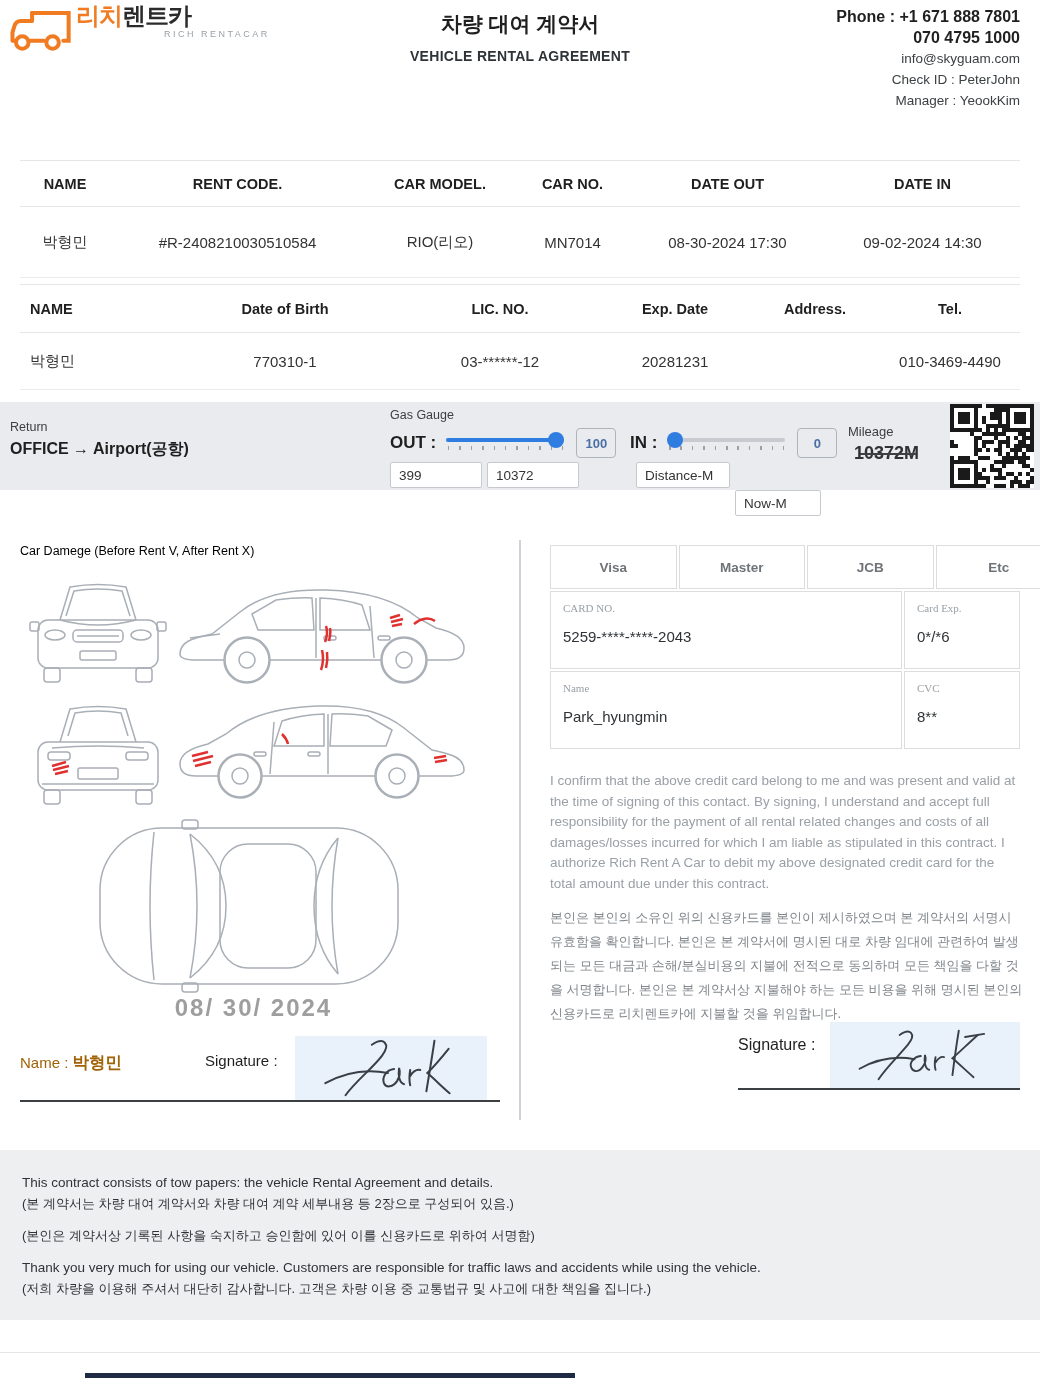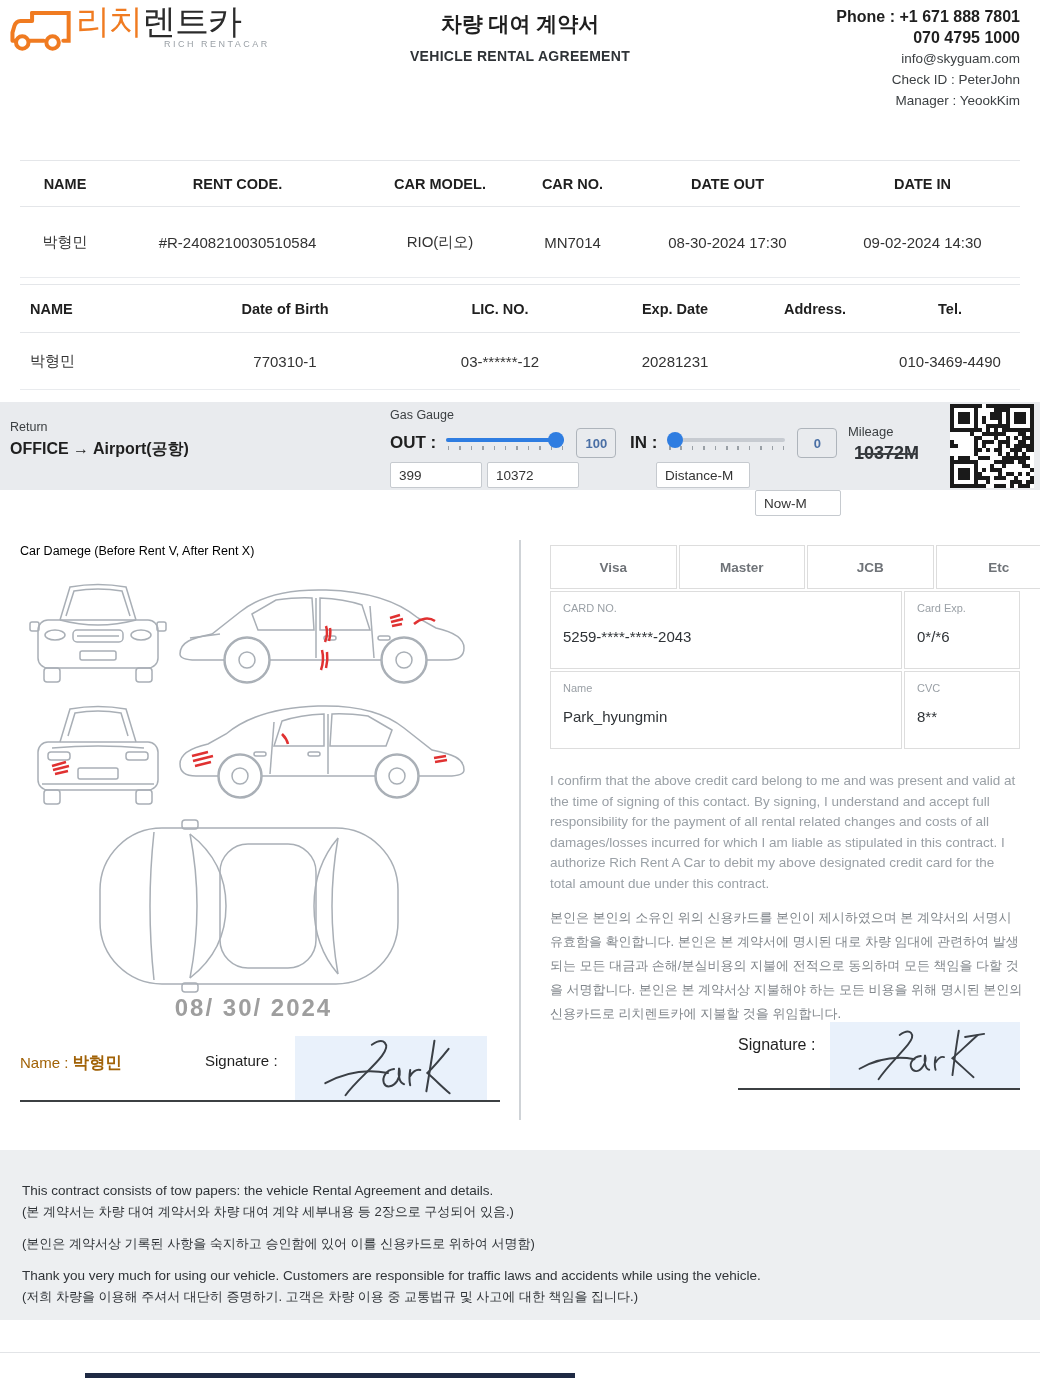--- a/index.html
+++ b/index.html
@@ -1,21 +1,21 @@
 <!DOCTYPE html>
 <html><head>
 <meta charset="utf-8">
 <style>
   html,body{margin:0;padding:0;background:#fff;}
   #page{position:relative;width:1040px;height:1378px;background:#fff;margin:0 auto;
         font-family:"Liberation Sans","DejaVu Sans",sans-serif;color:#222;overflow:hidden;}
   
   .logo{position:absolute;left:8px;top:4px;display:flex;align-items:flex-start;}
   .logo-text{margin-left:2px;line-height:1;}
-  .logo-kr{font-size:34px;font-weight:normal;letter-spacing:-1px;}
+  .logo-kr{font-size:24px;font-weight:bold;letter-spacing:-1px;}
   .logo-kr .orange{color:#f07b21;}
   .logo-kr .dark{color:#2b2b2b;}
   .logo-sub{font-size:9px;color:#9aa0a6;letter-spacing:2.5px;margin-top:2px;margin-left:88px;}
   .title-block{position:absolute;left:50%;top:10px;transform:translateX(-50%);text-align:center;white-space:nowrap;}
   .title-kr{font-size:21px;font-weight:bold;color:#1f1f1f;}
   .title-en{font-size:14px;font-weight:bold;color:#2f3337;margin-top:10px;letter-spacing:.3px;}
   .contact{position:absolute;right:20px;top:6px;text-align:right;line-height:21px;}
   .contact .b{font-size:16px;font-weight:bold;color:#1f1f1f;}
   .contact .s{font-size:13.5px;color:#3c4043;}
   
@@ -45,21 +45,21 @@
   .slider{position:relative;width:118px;height:24px;margin-right:12px;}
   .track{position:absolute;left:0;right:0;top:7px;height:4px;background:#c7cbd1;border-radius:2px;}
   .fill{position:absolute;left:0;top:7px;height:4px;background:#2f7de1;border-radius:2px;}
   .thumb{position:absolute;top:1px;width:16px;height:16px;border-radius:50%;background:#2f7de1;}
   .ticks{position:absolute;left:2px;right:0;top:15px;height:4px;
          background:repeating-linear-gradient(to right,#9aa0a6 0,#9aa0a6 1.5px,transparent 1.5px,transparent 11.4px);}
   .valbox{width:38px;height:28px;border:1px solid #aeb4bb;border-radius:4px;display:flex;align-items:center;justify-content:center;
           font-size:13px;font-weight:bold;color:#4a6fa5;}
   .gauge-inputs{position:absolute;top:60px;display:flex;gap:5px;}
   .gauge-inputs.out{left:390px;justify-content:flex-end;}
-  .gauge-inputs.in{left:656px;}
+  .gauge-inputs.in{left:636px;}
   .gauge-inputs input{width:74px;height:18px;border:1px solid #c6cacf;border-radius:2px;background:#fff;
           font-size:13.5px;color:#333;padding:3px 8px;font-family:inherit;}
   .mileage{position:absolute;left:848px;top:22px;}
   .mileage-label{font-size:13px;color:#3c4043;}
   .mileage-value{position:relative;font-size:18px;font-weight:bold;color:#2f3337;margin-top:4px;margin-left:6px;}
   .mileage-strike{position:absolute;left:6px;top:10px;width:56px;height:2px;background:#3c4043;}
   .qr{position:absolute;left:950px;top:2px;width:84px;height:84px;background:#fff;}
   
   .divider{position:absolute;left:519px;top:540px;width:2px;height:580px;background:#cfd3d7;}
   .damage-title{position:absolute;left:20px;top:544px;font-size:12.5px;color:#000000;}
@@ -77,30 +77,30 @@
   .sig-box{background:#e9f1fb;}
   .sig-box.left{position:absolute;left:295px;top:1036px;width:192px;height:64px;}
   .sig-line-left{position:absolute;left:20px;top:1100px;width:480px;height:2px;background:#3c4043;}
   
   .card-table{position:absolute;left:550px;top:545px;width:512px;}
   .card-types{display:grid;grid-template-columns:repeat(4,1fr);gap:2px;}
   .card-type{border:1px solid #ddd;height:42px;display:flex;align-items:center;justify-content:center;
              font-size:13.5px;font-weight:bold;color:#6f7378;}
   .card-row{display:grid;grid-template-columns:352px 116px;gap:2px;margin-top:2px;}
   .card-cell{border:1px solid #ddd;height:78px;padding:10px 12px;box-sizing:border-box;}
-  .card-cell .lbl{font-size:11px;color:#9aa0a6;}
+  .card-cell .lbl{font-size:11px;color:#9aa0a6;font-family:Liberation Serif, serif;}
   .card-cell .val{font-size:15px;color:#2f3337;margin-top:14px;}
   .confirm-en{position:absolute;left:550px;top:771px;width:472px;font-size:13.5px;color:#9aa0a6;line-height:20.5px;}
   .confirm-kr{position:absolute;left:550px;top:906px;width:474px;font-size:13px;color:#80868b;line-height:24px;}
   .sig-label-right{position:absolute;left:738px;top:1036px;font-size:16px;color:#1f1f1f;}
   .sig-box.right{position:absolute;left:830px;top:1022px;width:190px;height:66px;}
   .sig-line-right{position:absolute;left:738px;top:1088px;width:282px;height:2px;background:#3c4043;}
   
   .footer{position:absolute;left:0;top:1150px;width:1040px;height:170px;background:#edeff1;box-sizing:border-box;padding:22px 22px 0;}
-  .fgroup{margin-bottom:11px;margin-top:8px;}
+  .fgroup{margin-bottom:11px;}
   .fline-en{font-size:13.5px;color:#2f3337;line-height:21px;}
   .fline-kr{font-size:13px;color:#2f3337;line-height:21px;}
   .footer-divider{position:absolute;left:0;top:1352px;width:1040px;height:1px;background:#e2e4e7;}
   .thanks{position:absolute;left:0;top:1362px;width:1040px;text-align:center;font-size:10.5px;color:#3c4043;letter-spacing:.2px;}
   .bottom-bar{position:absolute;left:85px;top:1373px;width:490px;height:5px;background:#1f2a44;}
   svg{display:block;}
 </style>
 </head>
 <body>
 
@@ -632,20 +632,20 @@
   <div class="footer">
     <div class="fgroup">
       <div class="fline-en">This contract consists of tow papers: the vehicle Rental Agreement and details.</div>
       <div class="fline-kr">(본 계약서는 차량 대여 계약서와 차량 대여 계약 세부내용 등 2장으로 구성되어 있음.)</div>
     </div>
     <div class="fgroup">
       <div class="fline-kr">(본인은 계약서상 기록된 사항을 숙지하고 승인함에 있어 이를 신용카드로 위하여 서명함)</div>
     </div>
     <div class="fgroup">
       <div class="fline-en">Thank you very much for using our vehicle. Customers are responsible for traffic laws and accidents while using the vehicle.</div>
-      <div class="fline-kr">(저희 차량을 이용해 주셔서 대단히 증명하기. 고객은 차량 이용 중 교통법규 및 사고에 대한 책임을 집니다.)</div>
+      <div class="fline-kr">(저희 차량을 이용해 주셔서 대단히 감사합니다. 고객은 차량 이용 중 교통법규 및 사고에 대한 책임을 집니다.)</div>
     </div>
   </div>
 
   <div class="footer-divider"></div>
   <div class="bottom-bar"></div>
 
 </div>
 
 </body></html>

